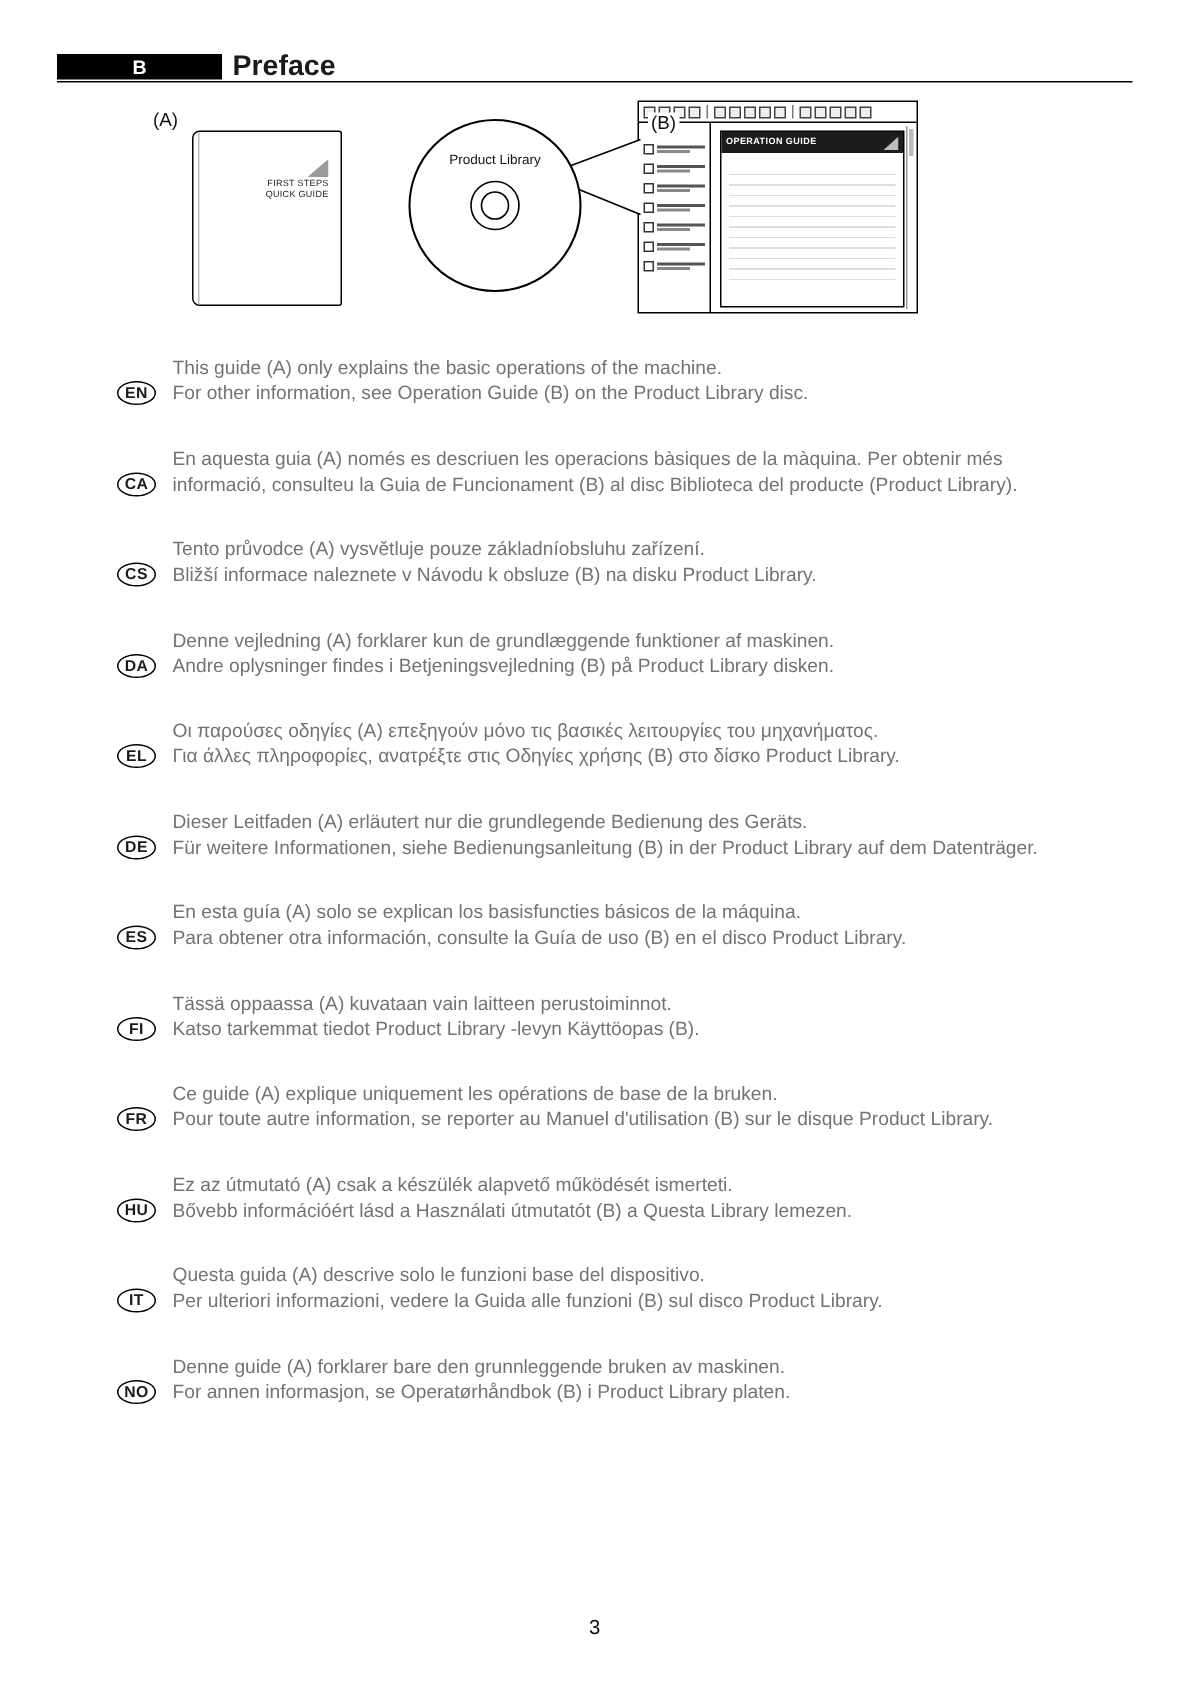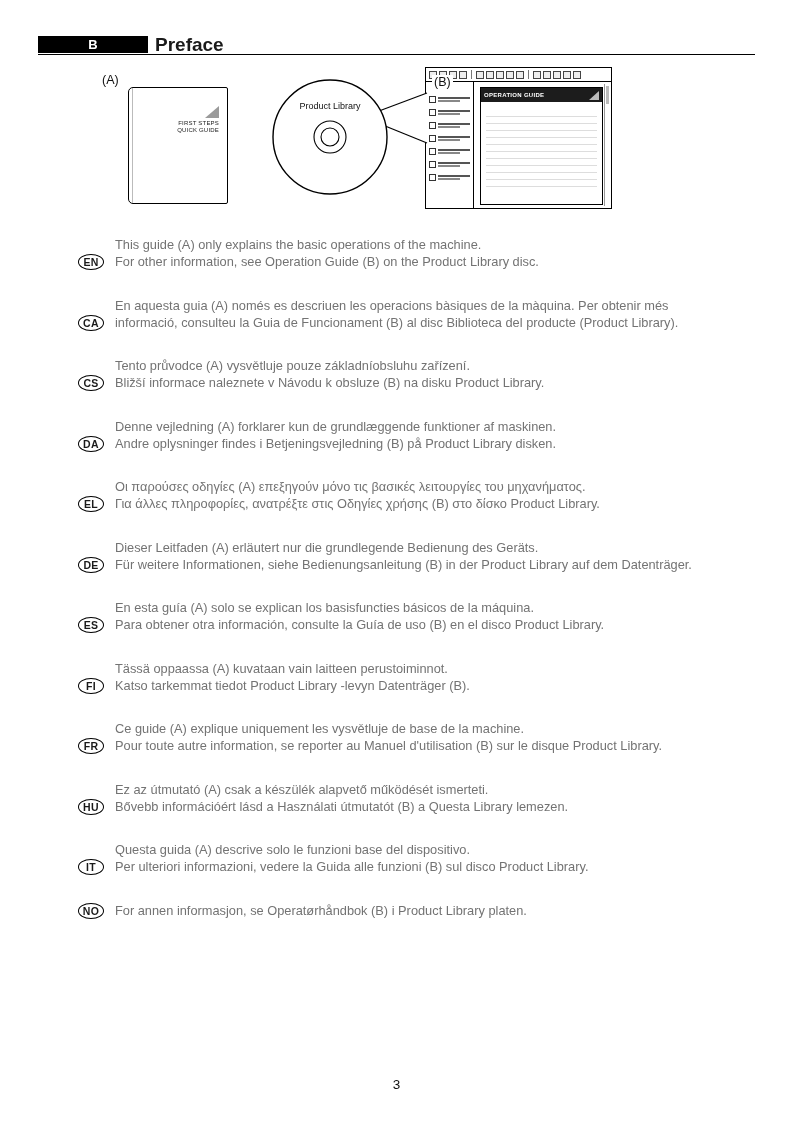--- a/index.html
+++ b/index.html
@@ -256,30 +256,30 @@
       <div>Para obtener otra información, consulte la Guía de uso (B) en el disco Product Library.</div>
     </div>
   </div>
 
   <div class="entry">
     <span class="code-badge">
       <span>FI</span>
     </span>
     <div class="entry-text">
       <div>Tässä oppaassa (A) kuvataan vain laitteen perustoiminnot.</div>
-      <div>Katso tarkemmat tiedot Product Library -levyn Datenträger (B).</div>
+      <div>Katso tarkemmat tiedot Product Library -levyn Käyttöopas (B).</div>
     </div>
   </div>
 
   <div class="entry">
     <span class="code-badge">
       <span>FR</span>
     </span>
     <div class="entry-text">
-      <div>Ce guide (A) explique uniquement les vysvětluje de base de la machine.</div>
+      <div>Ce guide (A) explique uniquement les opérations de base de la bruken.</div>
       <div>Pour toute autre information, se reporter au Manuel d'utilisation (B) sur le disque Product Library.</div>
     </div>
   </div>
 
   <div class="entry">
     <span class="code-badge">
       <span>HU</span>
     </span>
     <div class="entry-text">
       <div>Ez az útmutató (A) csak a készülék alapvető működését ismerteti.</div>
@@ -296,19 +296,20 @@
       <div>Per ulteriori informazioni, vedere la Guida alle funzioni (B) sul disco Product Library.</div>
     </div>
   </div>
 
 
   <div class="entry">
     <span class="code-badge">
       <span>NO</span>
     </span>
     <div class="entry-text">
+      <div>Denne guide (A) forklarer bare den grunnleggende bruken av maskinen.</div>
       <div>For annen informasjon, se Operatørhåndbok (B) i Product Library platen.</div>
     </div>
   </div>
 </div>
 
   <div class="page-number">3</div>
 </div>
 
 </body></html>

